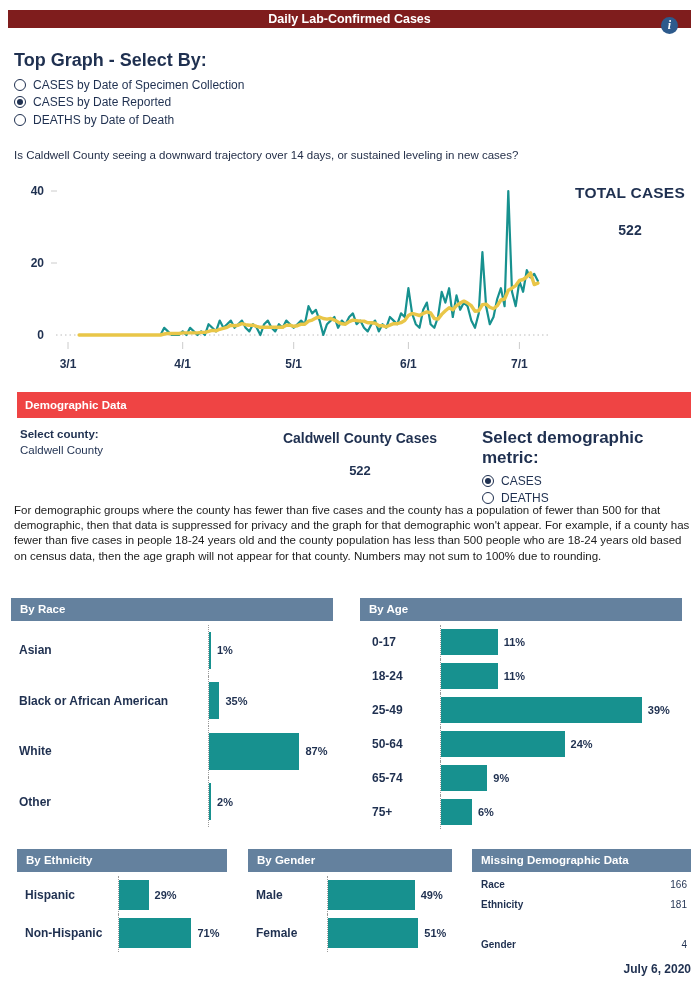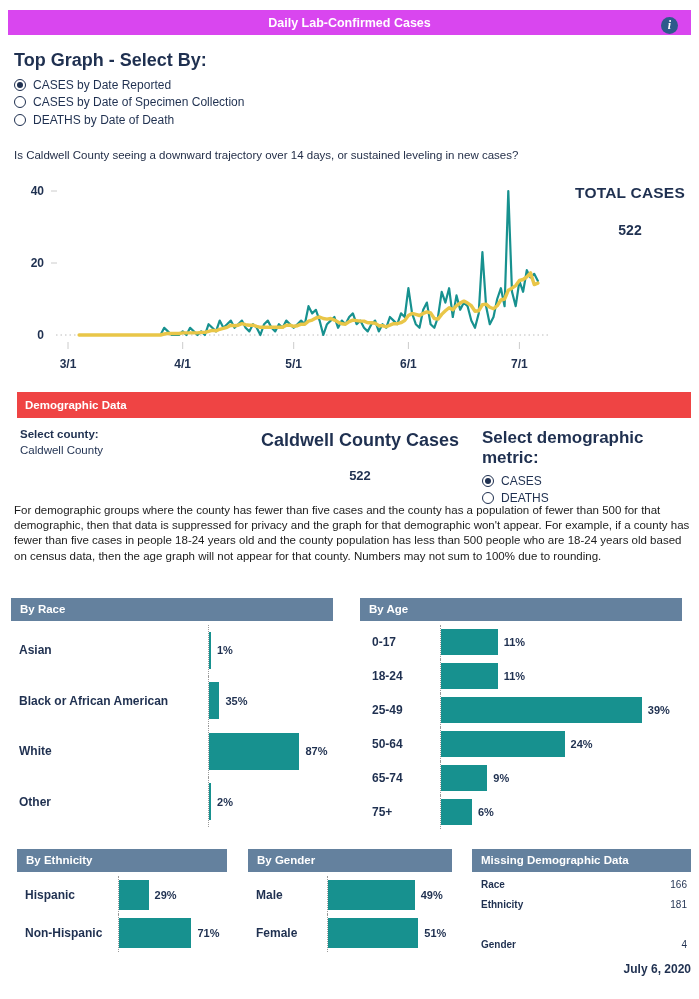--- a/index.html
+++ b/index.html
@@ -3,22 +3,22 @@
 <meta charset="utf-8">
 <style>
   * { margin:0; padding:0; box-sizing:border-box; }
   html,body { background:#fff; }
   #page {
     position:relative; width:699px; height:999px; background:#ffffff;
     font-family:"Liberation Sans", sans-serif; color:#1f3050; overflow:hidden;
   }
   
   .top-bar {
-    position:absolute; left:8px; top:10px; width:683px; height:25px;
-    background:#d946ef; display:flex; align-items:center; justify-content:center;
+    position:absolute; left:8px; top:10px; width:683px; height:18px;
+    background:#7f1d1d; display:flex; align-items:center; justify-content:center;
   }
   .top-bar .title { color:#fff; font-weight:bold; font-size:12.5px; }
   .info-icon {
     position:absolute; right:13px; top:7px; width:17px; height:17px; border-radius:50%;
     background:#2d5a8c; color:#fff; display:flex; align-items:center; justify-content:center;
     font-family:"Liberation Serif", serif; font-style:italic; font-weight:bold; font-size:12px;
     cursor:pointer;
   }
   
   .controls { position:absolute; left:14px; top:50px; width:420px; }
@@ -38,21 +38,21 @@
   .total-box .tc-value { font-weight:bold; font-size:14px; margin-top:20px; }
   
   .demo-bar {
     position:absolute; left:17px; top:392px; width:674px; height:26px; background:#ef4444;
     color:#fff; font-weight:bold; font-size:11.5px; line-height:26px; padding-left:8px;
   }
   .county-box { position:absolute; left:20px; top:428px; }
   .county-box .lbl { font-weight:bold; font-size:11.5px; }
   .county-box .valname { font-size:11.5px; margin-top:4px; cursor:pointer; }
   .center-box { position:absolute; left:210px; top:430px; width:300px; text-align:center; }
-  .center-box .cc-title { font-weight:bold; font-size:18px; }
+  .center-box .cc-title { font-weight:bold; font-size:14px; }
   .center-box .cc-value { font-weight:bold; font-size:13px; margin-top:17px; }
   .metric-box { position:absolute; left:482px; top:428px; }
   .metric-box .lbl { font-weight:bold; font-size:17px; margin-bottom:4px; }
   .privacy { position:absolute; left:14px; top:503px; width:678px; font-size:11.5px; line-height:1.32; color:#1c1c1c; }
   
   .panel { position:absolute; }
   .panel-header {
     background:#64819e; color:#fff; font-weight:bold; font-size:11.5px;
     height:23px; line-height:23px; padding-left:9px;
   }
@@ -95,26 +95,26 @@
 <div id="page">
 
   <div class="top-bar">
     <span class="title">Daily Lab-Confirmed Cases</span>
     <span class="info-icon">i</span>
   </div>
 
   <div class="controls">
     <div class="ctl-title">Top Graph - Select By:</div>
     <div class="radio-row">
+      <span class="radio"></span>
+      <span>CASES by Date of Specimen Collection</span>
+    </div>
+    <div class="radio-row">
       <span class="radio sel"></span>
       <span>CASES by Date Reported</span>
-    </div>
-    <div class="radio-row">
-      <span class="radio"></span>
-      <span>CASES by Date of Specimen Collection</span>
     </div>
     <div class="radio-row">
       <span class="radio"></span>
       <span>DEATHS by Date of Death</span>
     </div>
   </div>
 
   <div class="question">Is Caldwell County seeing a downward trajectory over 14 days, or sustained leveling in new cases?</div>
 
   <div class="chart-block">

